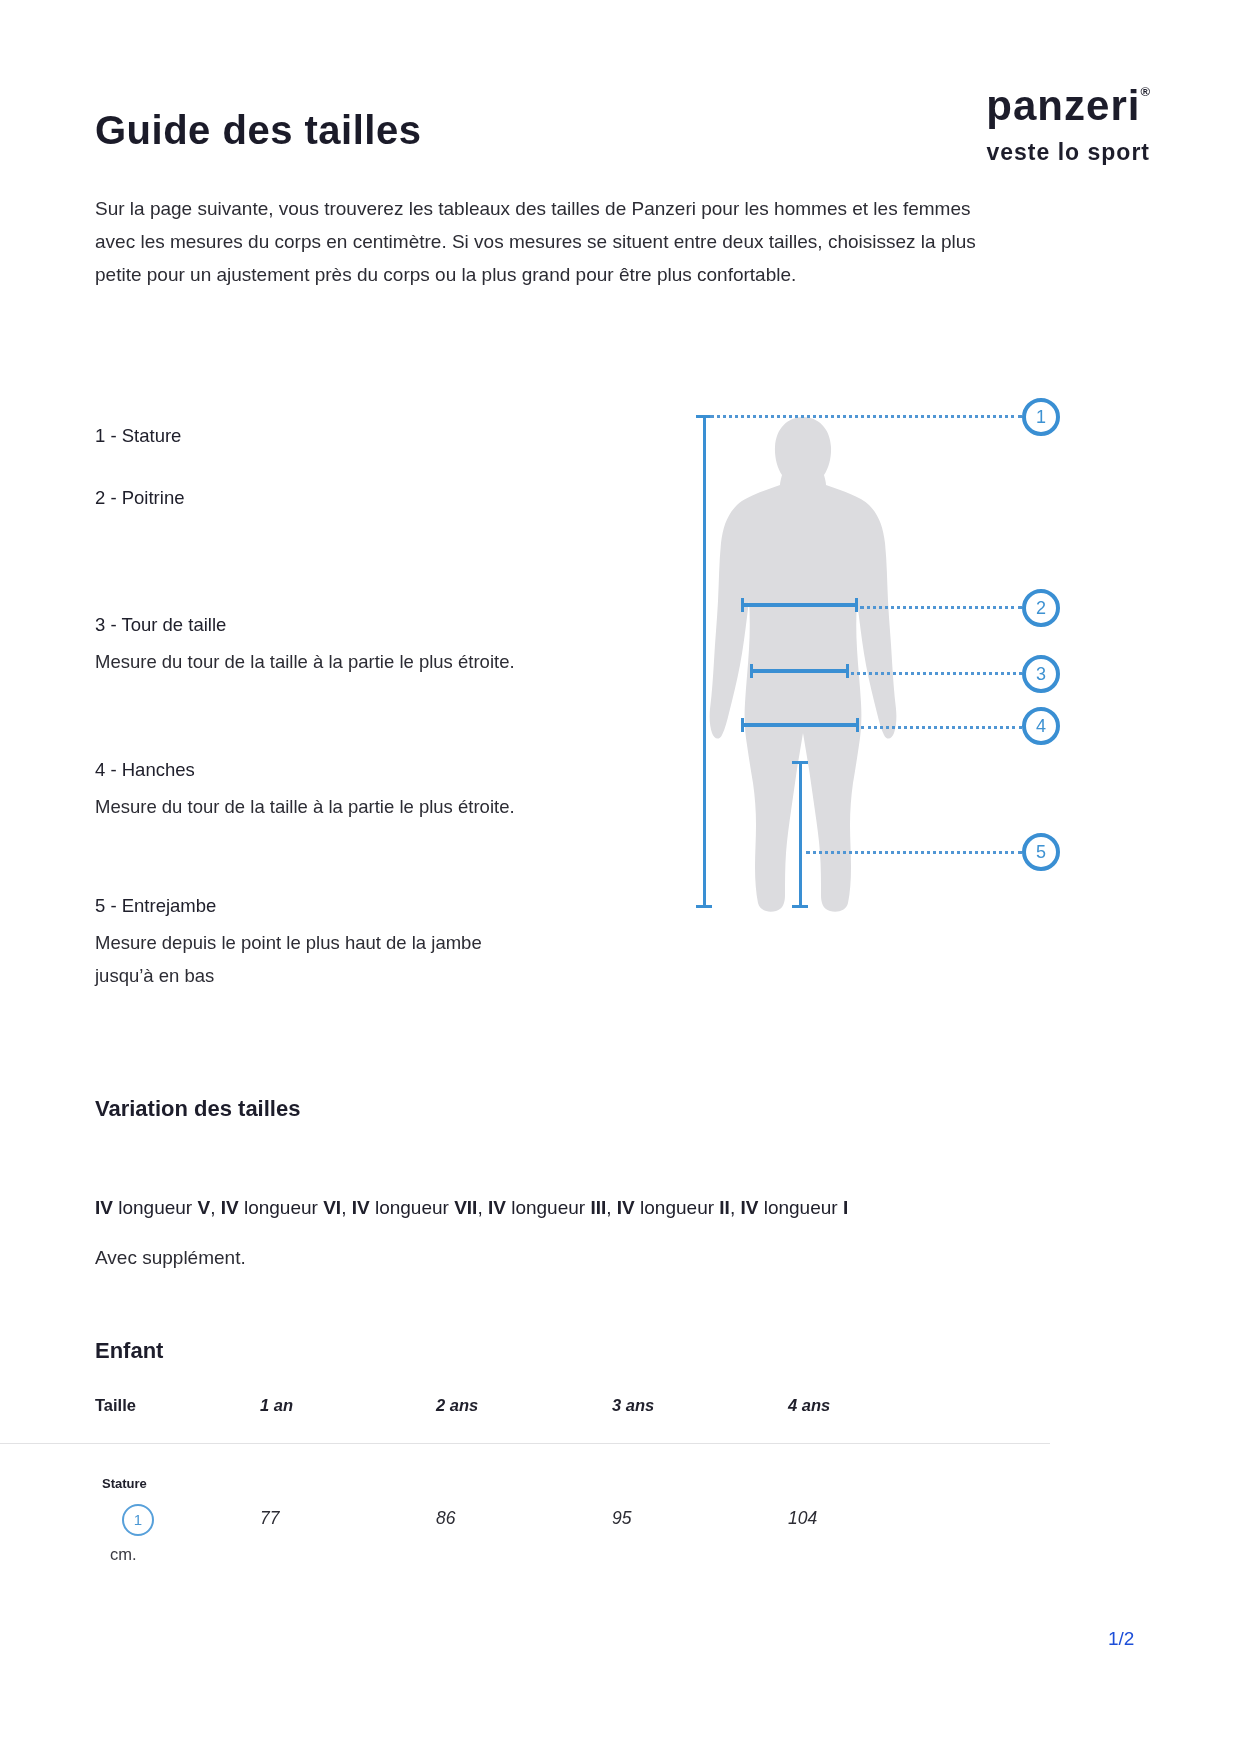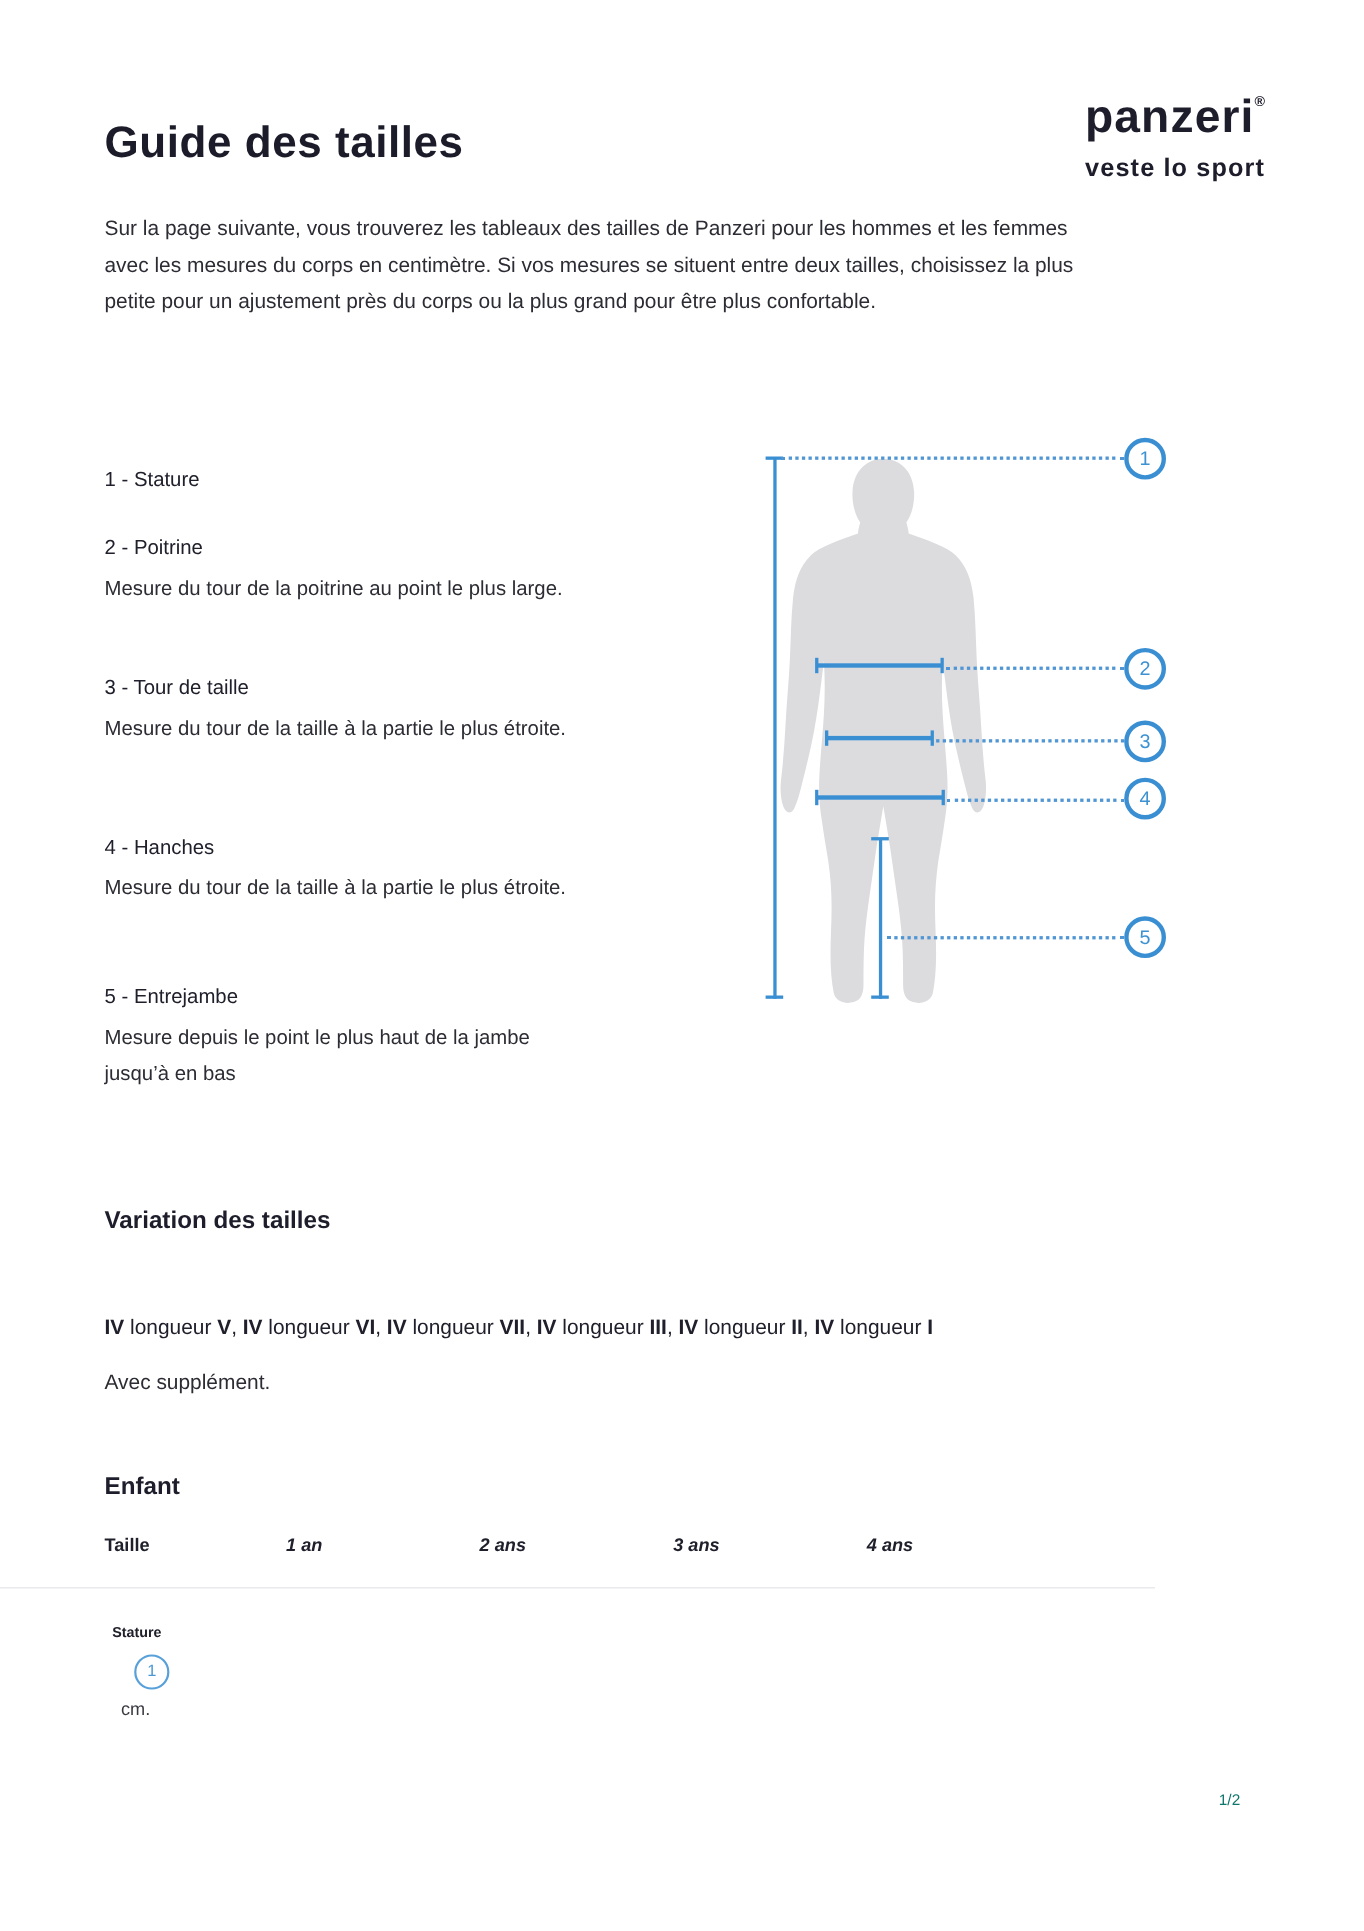--- a/index.html
+++ b/index.html
@@ -56,21 +56,21 @@
   .row-label{left:102px;top:1476px;font-size:13px;font-weight:bold;color:#20202c;}
   .tbl-values{top:1508px;}
   .tbl-values .cell{font-size:17.5px;color:#2c2c34;}
   .cell.num{text-align:left;font-style:italic;}
   .badge{
     left:122px;top:1504px;width:28px;height:28px;border:2px solid #57a0da;border-radius:50%;
     color:#4a97d4;font-size:15px;line-height:28px;text-align:center;background:#fff;
   }
   .unit{left:110px;top:1545px;font-size:16.5px;color:#3a3a42;}
 
-  .footer{left:1108px;top:1628px;font-size:14px;color:#0f766e;}
+  .footer{left:1108px;top:1628px;font-size:19px;color:#1d4ed8;}
 </style>
 </head>
 <body>
 
 <div class="page">
 
   <div class="abs title">Guide des tailles</div>
   <div class="abs logo">
     <div class="logo-brand-row">
       <span class="logo-brand">panzeri</span>
@@ -79,21 +79,20 @@
     <div class="logo-tagline">veste lo sport</div>
   </div>
 
   <div class="abs intro">Sur la page suivante, vous trouverez les tableaux des tailles de Panzeri pour les hommes et les femmes avec les mesures du corps en centimètre. Si vos mesures se situent entre deux tailles, choisissez la plus petite pour un ajustement près du corps ou la plus grand pour être plus confortable.</div>
 
   <div class="abs def def1">
     <h3>1 -  Stature</h3>
   </div>
   <div class="abs def def2">
     <h3>2 - Poitrine</h3>
-    <p>Mesure du tour de la poitrine au point le plus large.</p>
   </div>
   <div class="abs def def3">
     <h3>3 - Tour de taille</h3>
     <p>Mesure du tour de la taille à la partie le plus étroite.</p>
   </div>
   <div class="abs def def4">
     <h3>4 - Hanches</h3>
     <p>Mesure du tour de la taille à la partie le plus étroite.</p>
   </div>
   <div class="abs def def5">
@@ -162,16 +161,23 @@
     <div class="cell num">3 ans</div>
     <div class="cell num">4 ans</div>
   </div>
 
   <div class="abs tbl-rule"></div>
 
   <div class="abs row-label">Stature</div>
   <div class="abs badge">1</div>
   <div class="abs unit">cm.</div>
 
+  <div class="abs tbl tbl-row tbl-values">
+    <div class="cell"></div>
+    <div class="cell num">77</div>
+    <div class="cell num">86</div>
+    <div class="cell num">95</div>
+    <div class="cell num">104</div>
+  </div>
 
   <div class="abs footer">1/2</div>
 
 </div>
 
 </body></html>

